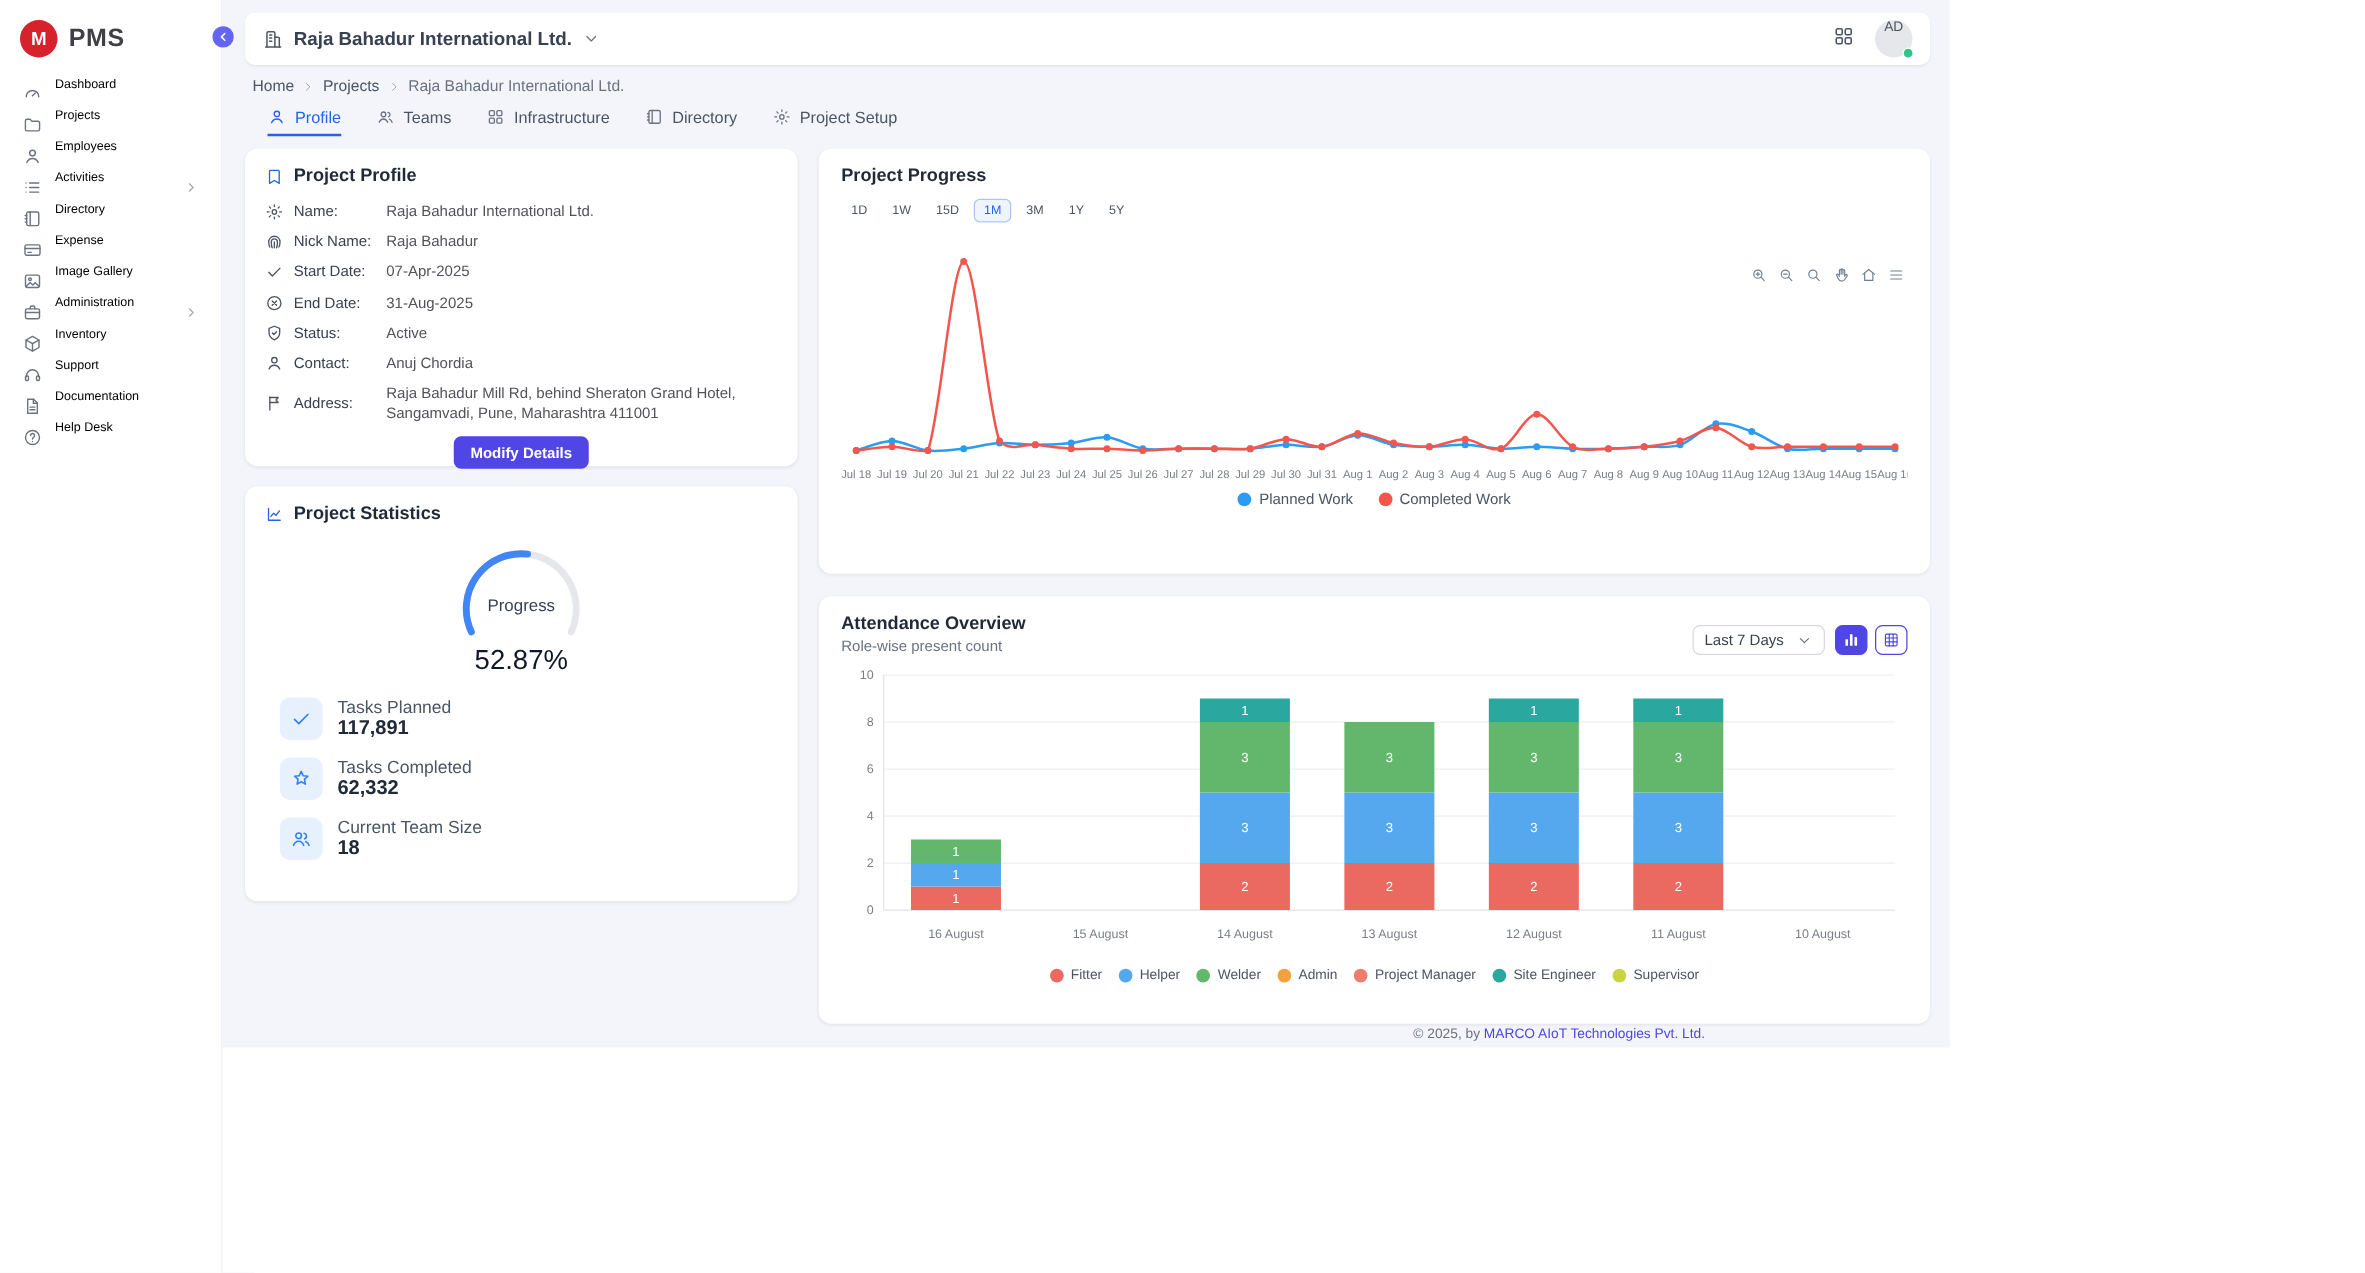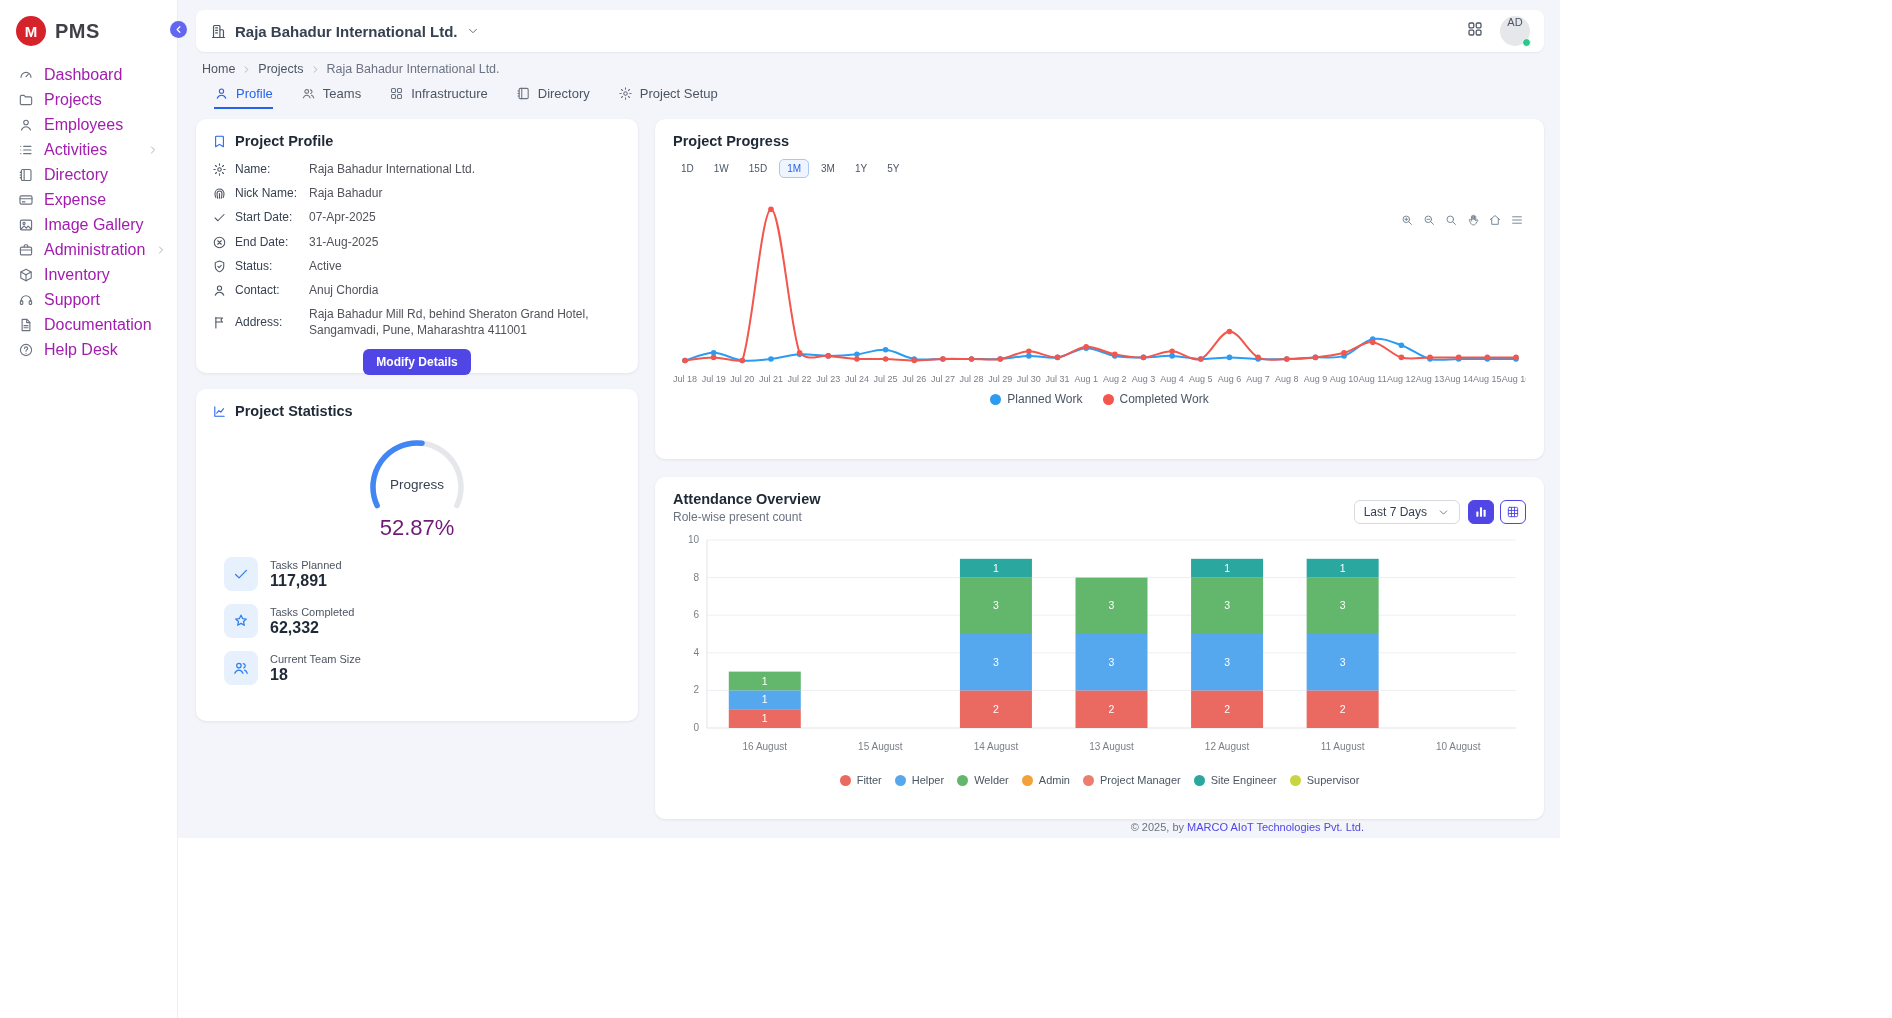--- a/index.html
+++ b/index.html
@@ -4,21 +4,21 @@
 <style>
 *{box-sizing:border-box;margin:0;padding:0}
 body{width:1892px;height:1018px;background:#fff;font-family:"Liberation Sans",sans-serif;position:relative;overflow:hidden;color:#374151}
 .icon{display:inline-flex;align-items:center;justify-content:center;flex:none}
 
 .sidebar{position:absolute;left:0;top:0;width:178px;height:1018px;background:#fff;border-right:1px solid #ecedf2;padding-top:12px}
 .logo-row{display:flex;align-items:center;gap:9px;padding:4px 16px 16px}
 .logo-mark{width:30px;height:30px;border-radius:50%;background:#d6222a;color:#fff;font-weight:700;font-size:15px;display:flex;align-items:center;justify-content:center}
 .logo-text{font-size:20px;font-weight:700;color:#3f3f46;letter-spacing:.5px}
 #sidebar-nav{padding:0 10px}
-.nav-item{display:flex;align-items:center;gap:10px;padding:0 8px;height:25px;border-radius:6px;font-size:16px;color:#a21caf;cursor:pointer}
+.nav-item{display:flex;gap:10px;padding:0 8px;height:25px;border-radius:6px;font-size:10px;color:#000000;cursor:pointer}
 .nav-ic{color:#6b7280}
 .nav-chev{margin-left:auto;color:#9ca3af}
 .collapse-btn{position:absolute;left:170px;top:21px;width:17px;height:17px;border-radius:50%;background:#6366f1;color:#fff;border:none;display:flex;align-items:center;justify-content:center;padding:0;z-index:5;cursor:pointer}
 
 .main{position:absolute;left:178px;top:0;width:1382px;height:838px;background:#f4f5fa;padding:10px 16px 0 18px}
 .header-card{height:42px;background:#fff;border-radius:8px;box-shadow:0 1px 2px rgba(16,24,40,.06);display:flex;align-items:center;padding:0 14px}
 .company{display:flex;align-items:center;gap:8px;cursor:pointer;color:#4b5563}
 .company-name{font-size:15px;font-weight:600;color:#374151}
 .header-right{margin-left:auto;display:flex;align-items:center;gap:16px}
 .apps-btn{color:#4b5563;cursor:pointer}
@@ -47,25 +47,25 @@
 .pf-row{display:flex;gap:8px;font-size:12px;margin-bottom:8px;line-height:1.35;align-items:center}
 .pf-ic{color:#4b5563;margin-top:1px}
 .pf-label{width:66px;flex:none;color:#374151}
 .pf-value{color:#52525b;flex:1}
 .modify-row{text-align:center;margin-top:10px}
 .modify-btn{background:#4f46e5;color:#fff;font-size:12px;font-weight:600;border:none;border-radius:6px;padding:6px 13px;cursor:pointer;font-family:inherit}
 
 .stats-card{height:332px;padding:14px 16px}
 .gauge-wrap{position:relative;width:150px;height:76px;margin:14px auto 0}
 .gauge-label{position:absolute;left:0;right:0;top:44px;text-align:center;font-size:13.5px;color:#374151}
-.progress-value{text-align:center;font-size:22px;color:#701a75;margin-top:6px}
+.progress-value{text-align:center;font-size:22px;color:#0f172a;margin-top:6px}
 .stat-rows{margin-top:16px;padding-left:12px}
 .stat-row{display:flex;align-items:center;gap:12px;margin-bottom:13px}
 .stat-ic{width:34px;height:34px;border-radius:8px;background:#e7f0fd;color:#2f80ed;display:flex;align-items:center;justify-content:center}
-.stat-label{font-size:11px;color:#4b5563}
+.stat-label{font-size:14px;color:#4b5563}
 .stat-value{font-size:16px;font-weight:700;color:#1f2937;margin-top:1px}
 
 .progress-card{height:340px;padding:14px 18px;position:relative}
 .ranges{display:flex;gap:4px;margin-top:10px}
 .range-btn{font-size:10px;color:#4b5563;background:transparent;border:1px solid transparent;border-radius:5px;padding:3px 7px;cursor:pointer;font-family:inherit}
 .range-btn.active{color:#2563eb;border-color:#a9c7f5;background:#eef5ff}
 .chart-toolbar{position:absolute;right:20px;top:94px;display:flex;gap:8px;color:#6e8192}
 .tool-btn{cursor:pointer;display:inline-flex}
 .line-chart{display:block;margin-top:2px}
 .chart-legend{display:flex;justify-content:center;gap:20px;font-size:12px;color:#4b5563;align-items:center}

